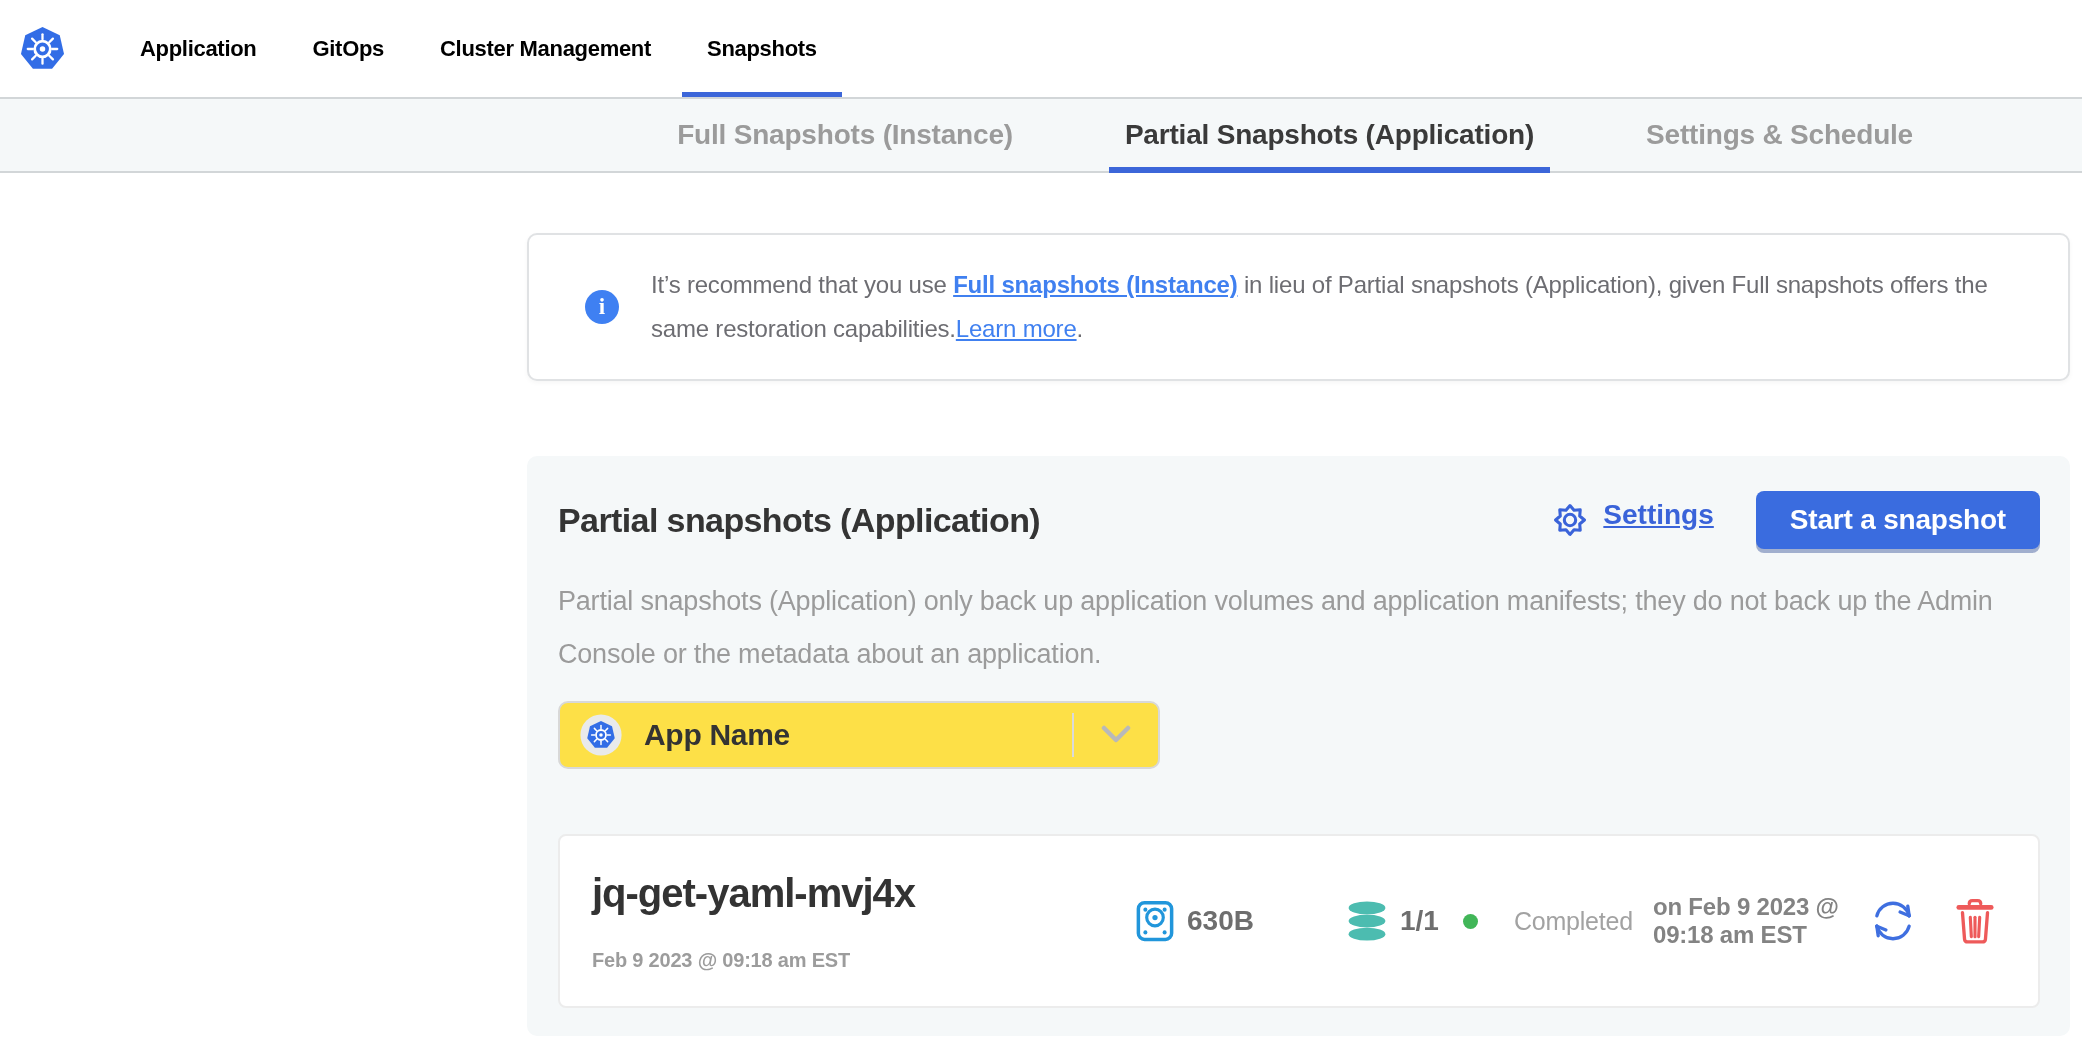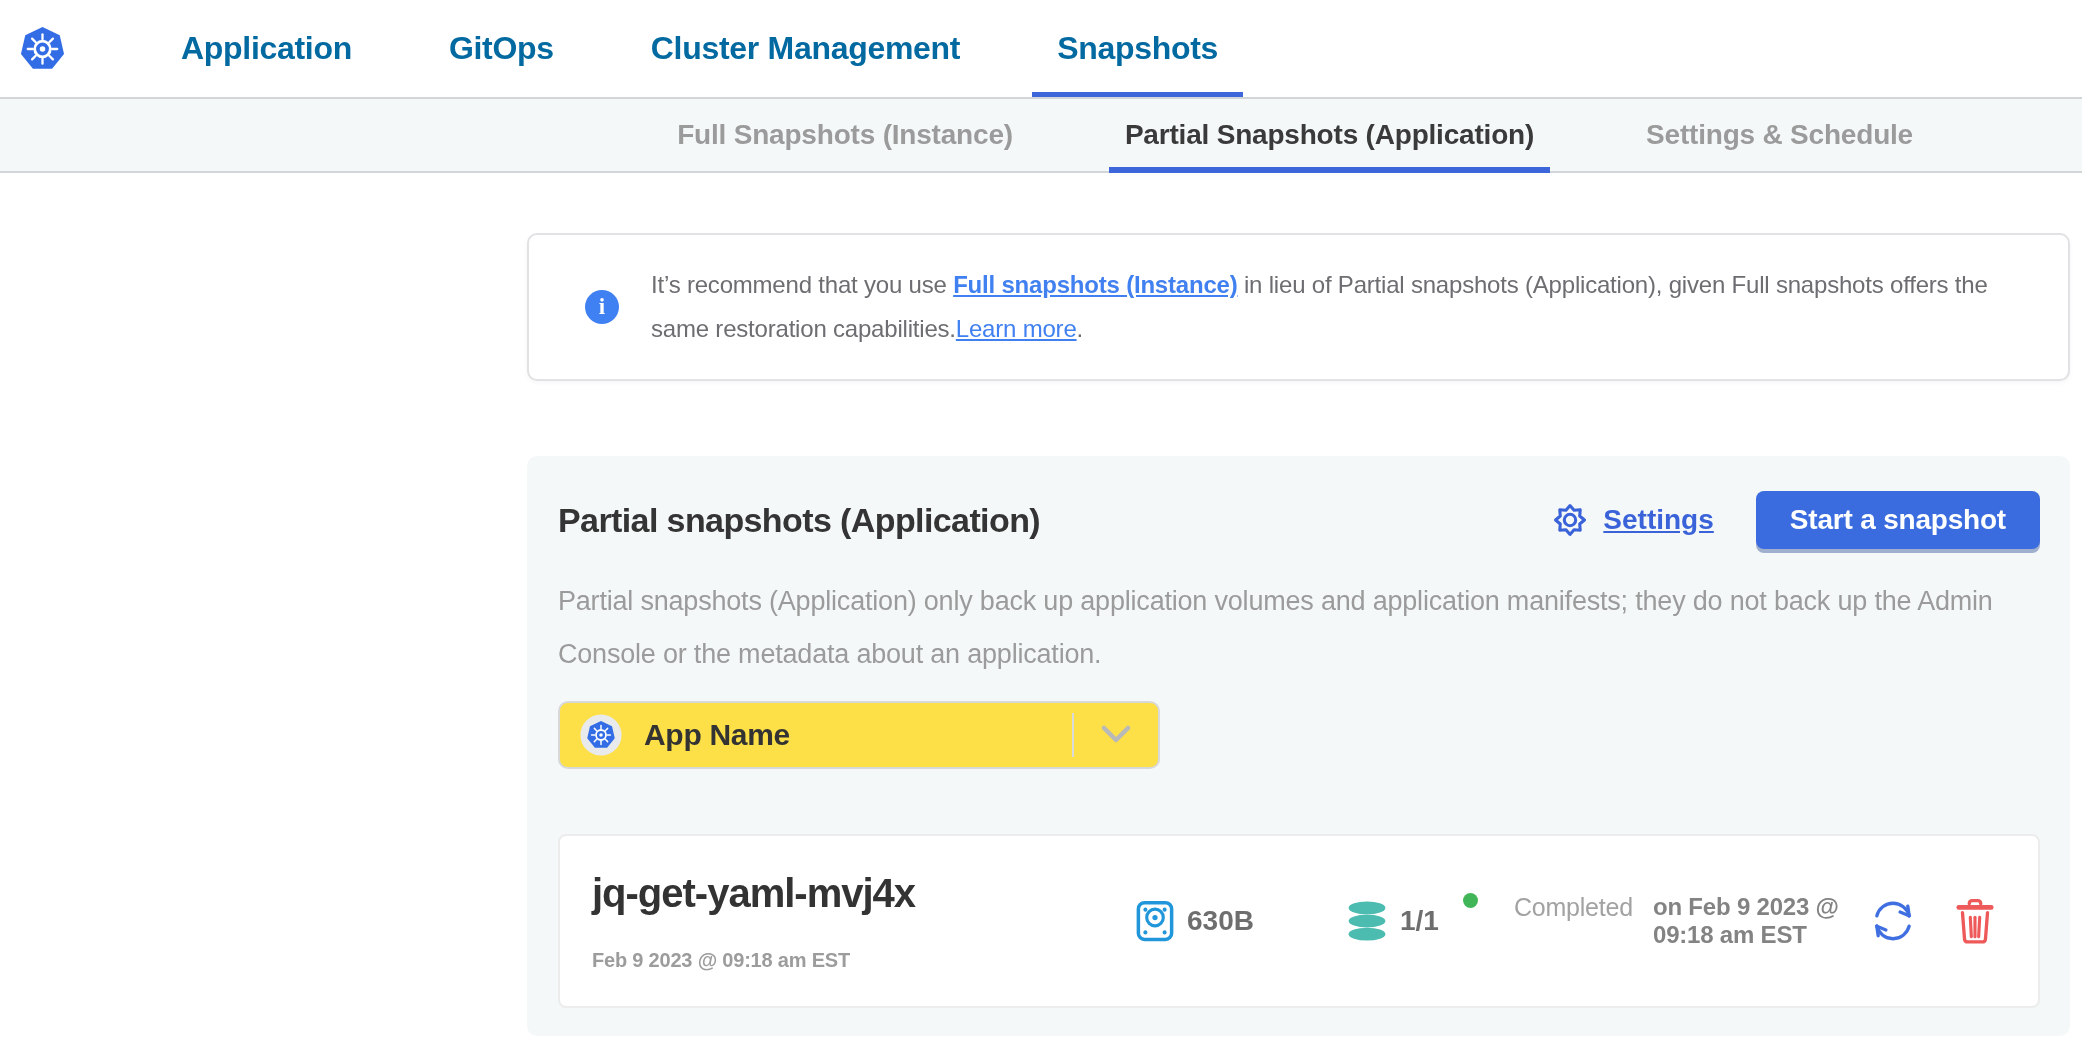--- a/index.html
+++ b/index.html
@@ -4,21 +4,21 @@
 <style>
   * { margin:0; padding:0; box-sizing:border-box; }
   html,body { width:2082px; height:1056px; background:#ffffff; overflow:hidden;
               font-family:"Liberation Sans","DejaVu Sans",sans-serif; }
 
   
   .topnav { height:97px; background:#fff; display:flex; align-items:center; }
   .logo { width:47px; height:46px; margin-left:19px; cursor:pointer; flex:0 0 auto; }
   .nav-items { display:flex; height:100%; margin-left:74px; gap:56px; }
   .nav-item { display:flex; align-items:center; height:100%; position:relative;
-              font-size:32px; font-weight:700; color:#0369a1; cursor:pointer; letter-spacing:-0.3px;margin-left:41px; }
+              font-size:22px; font-weight:700; color:#000000; cursor:pointer; letter-spacing:-0.3px; }
   .nav-item.active::after { content:""; position:absolute; left:-25px; right:-25px; bottom:0;
               height:5px; background:#3c66d9; }
 
   
   .tabbar { height:76px; background:#f5f8f9; border-top:2px solid #d2d6d8; border-bottom:2px solid #d2d6d8;
             display:flex; align-items:center; justify-content:flex-end; padding-right:169px; gap:112px; }
   .tab { display:flex; align-items:center; height:100%; position:relative; font-size:28px;
          font-weight:600; color:#9b9b9b; cursor:pointer; letter-spacing:-0.2px; }
   .tab.active { color:#3a3a3a; font-weight:700; }
   .tab.active::after { content:""; position:absolute; left:-16px; right:-16px; bottom:-2px;
@@ -33,21 +33,21 @@
                font-size:23px; font-weight:700; margin-right:32px; font-family:"Liberation Serif",serif; }
   .banner-text { font-size:24px; color:#6d6d72; line-height:44px; letter-spacing:-0.2px; }
   .lnk { color:#4080f0; text-decoration:underline; cursor:pointer; }
   .lnk.bold { font-weight:700; }
 
   
   .panel { width:1543px; margin:75px 0 0 527px; height:580px; background:#f5f8f9;
            border-radius:10px; padding:35px 30px 28px 31px; }
   .panel-header { display:flex; align-items:center; height:58px; }
   .panel-title { font-size:34px; font-weight:700; color:#343434; letter-spacing:-0.6px; flex:1; }
-  .settings { display:flex; align-items:center; gap:12px; margin-right:42px; cursor:pointer; }
+  .settings { display:flex; align-items:flex-start; gap:12px; margin-right:42px; cursor:pointer; }
   .gear-svg { width:42px; height:42px; display:block; }
   .settings-label { font-size:28px; font-weight:700; color:#3a63d9; text-decoration:underline; }
   .start-btn { height:58px; padding:0 34px; background:#3a6cdf; border:none; border-radius:8px;
                color:#fff; font-size:28px; font-weight:700; cursor:pointer; letter-spacing:-0.2px;
                box-shadow:0 4px 0 rgba(35,66,143,.4); font-family:inherit; }
   .panel-desc { margin-top:26px; width:1490px; font-size:27px; color:#9b9b9b; line-height:53px;
                 letter-spacing:-0.2px; }
 
   
   .app-select { margin-top:20px; width:602px; height:68px; background:#fde047; border:2px solid #d8d8d8;
@@ -62,21 +62,21 @@
   .snap-card { margin-top:65px; height:174px; background:#fff; border:2px solid #ececec;
                border-radius:8px; display:flex; align-items:center; padding:0 42px 0 32px; }
   .snap-left { width:640px; display:flex; flex-direction:column; gap:34px; }
   .snap-name { font-size:40px; font-weight:700; color:#333; letter-spacing:-1px; line-height:44px; }
   .snap-date { font-size:20px; font-weight:700; color:#9c9c9c; letter-spacing:-0.2px; }
   .snap-mid  { display:flex; gap:24px; }
   .snap-stats { display:flex; align-items:center; }
   .stat-icon { display:block; }
   .stat-val { font-size:28px; font-weight:700; color:#6e6e6e; margin-left:12px; }
   .vol-group { margin-left:92px; display:flex; align-items:center; }
-  .snap-status { display:flex; align-items:flex-start;gap:20px; }
+  .snap-status { display:flex; align-items:center;gap:20px; }
   .status-dot { width:15px; height:15px; border-radius:50%; background:#41b658; flex:0 0 auto; }
   .status-word { font-size:25px; font-weight:500; color:#a2a2a2; margin-left:16px; letter-spacing:-0.2px; }
   .status-when { font-size:24px; font-weight:700; color:#838383; letter-spacing:-0.2px; }
   .snap-actions { margin-left:auto; display:flex; align-items:center; gap:36px; }
   .action-ic { display:block; cursor:pointer; }
 </style>
 </head>
 <body>
 
 <svg width="0" height="0" style="position:absolute">

